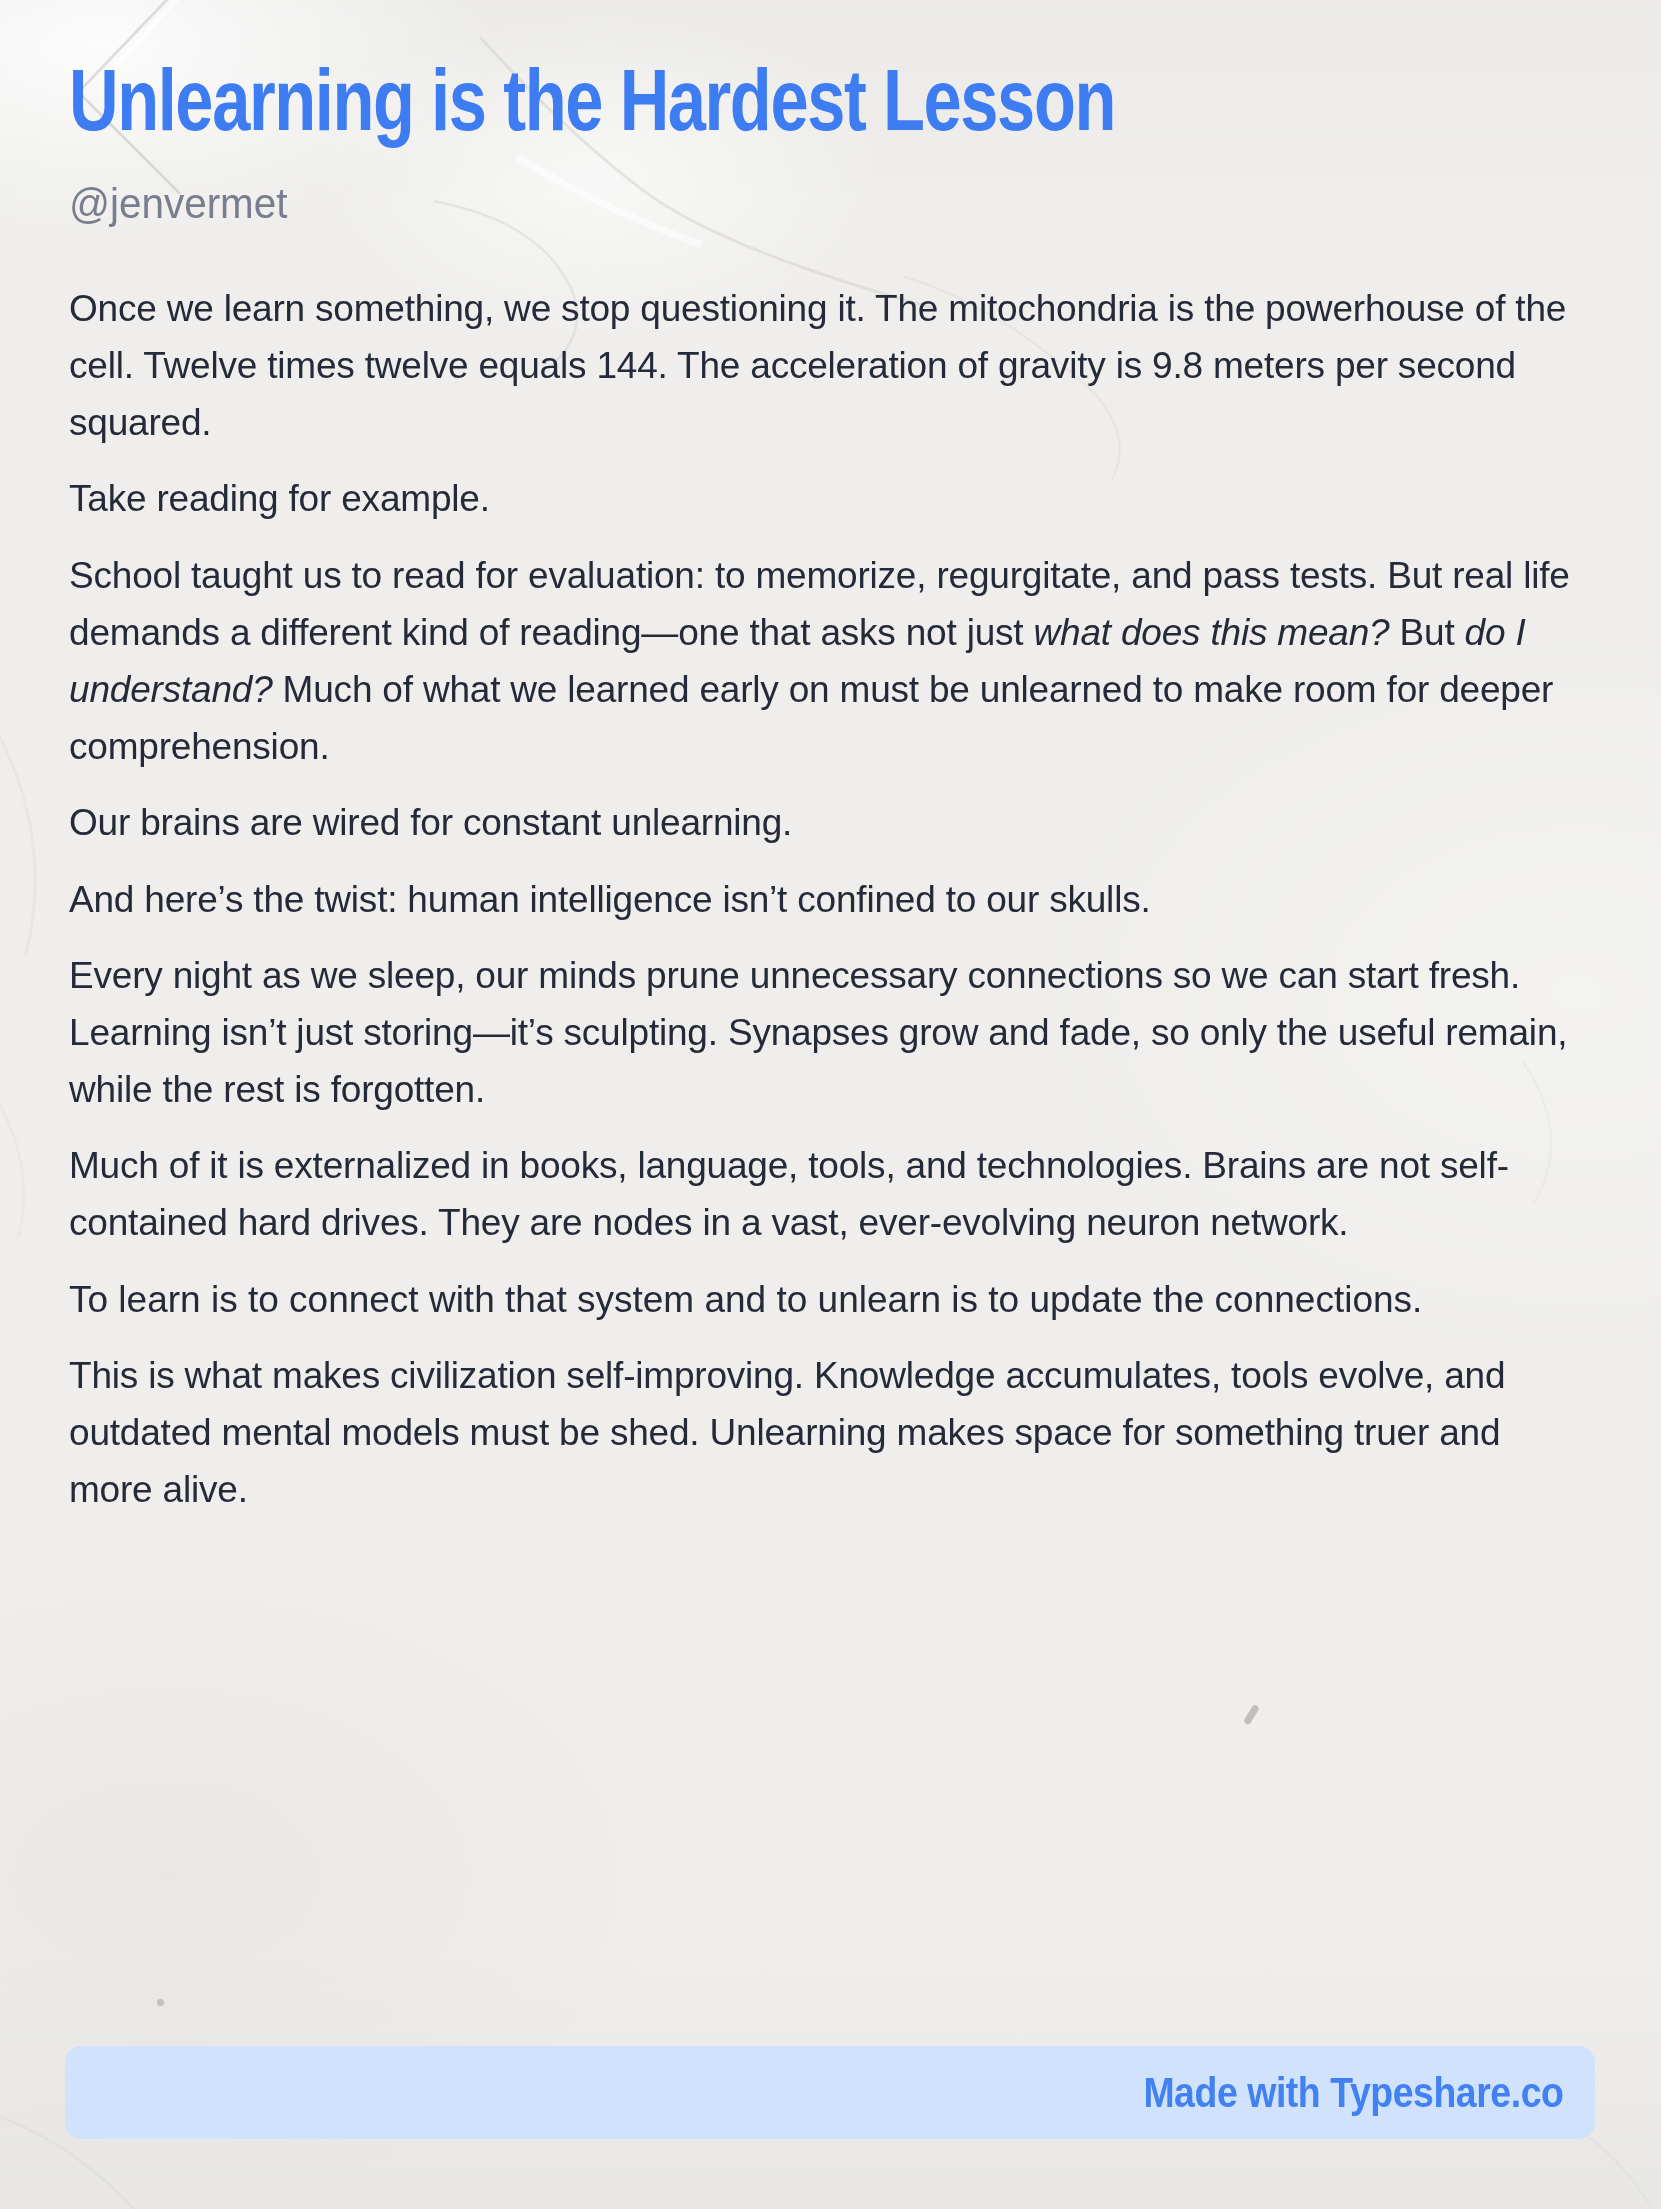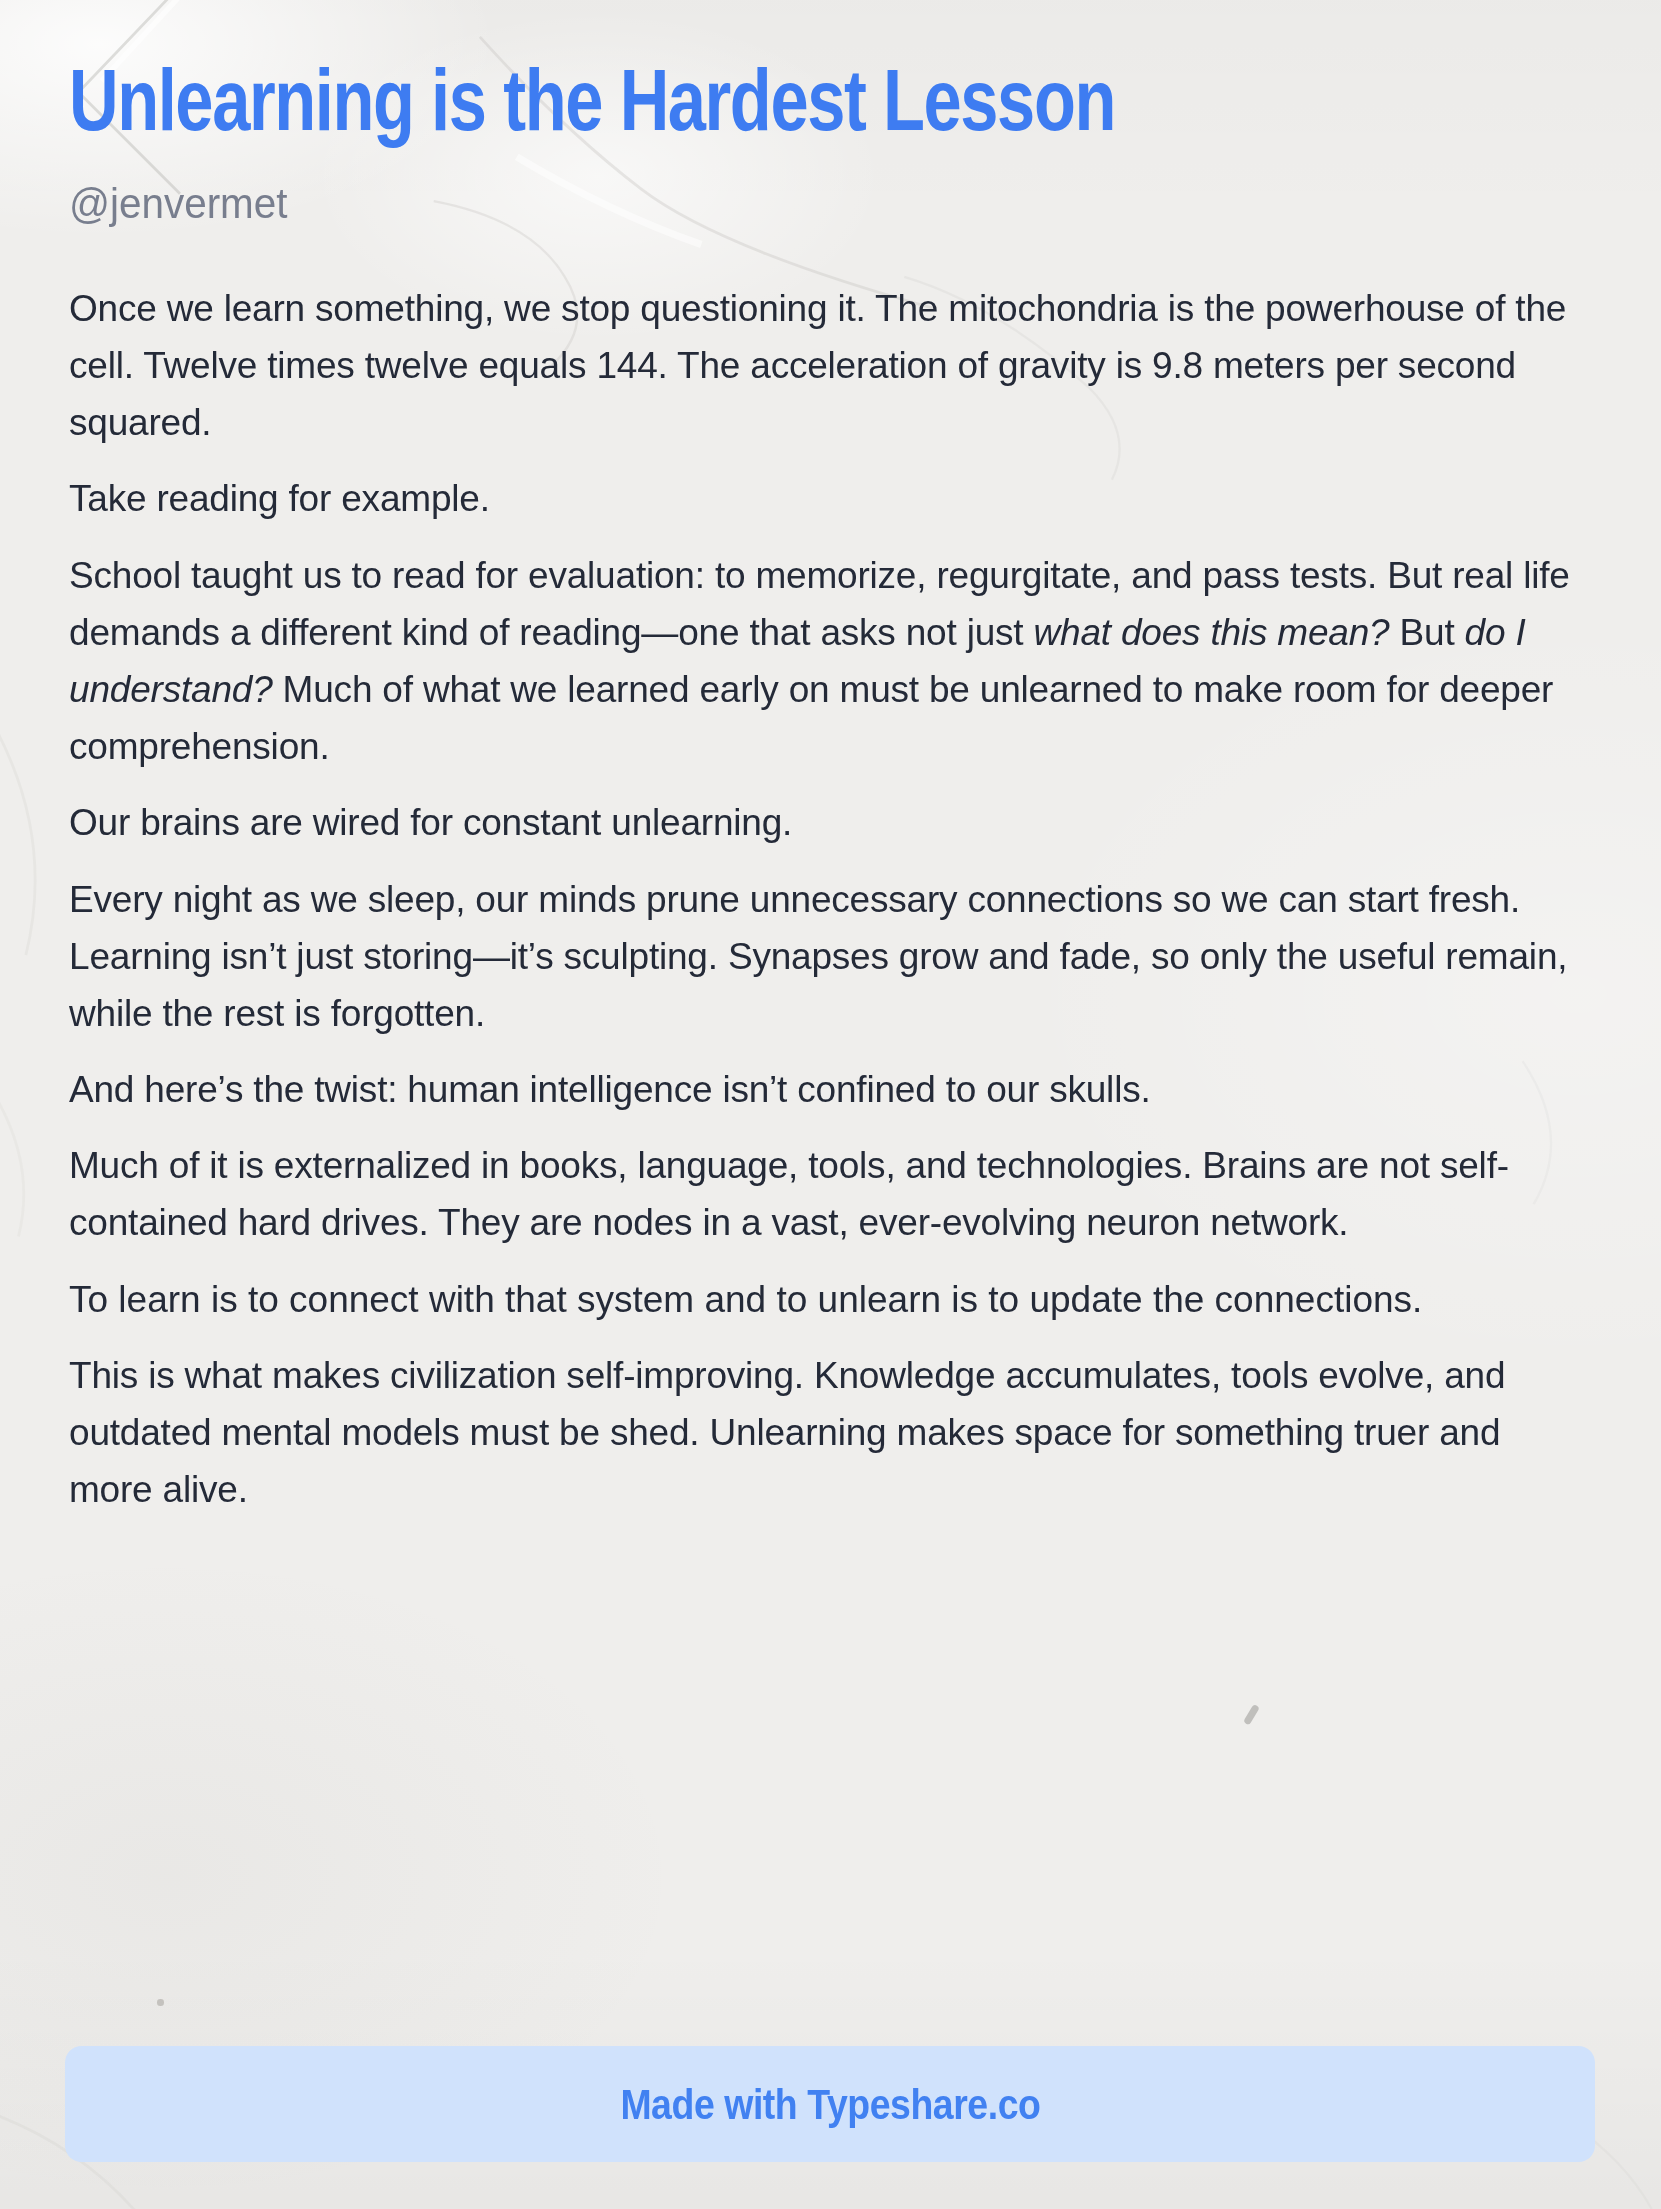--- a/index.html
+++ b/index.html
@@ -59,26 +59,26 @@
   .article p.para.bold {
     font-weight: 400;
     letter-spacing: 0;
   }
   .article .em { font-style: italic; }
   .footer-badge {
     position: absolute;
     left: 65px;
     right: 66px;
     top: 2046px;
-    height: 116px;
+    height: 93px;
     border-radius: 16.6px;
     background: var(--footer-bg, #d0e2fc);
     display: flex;
     align-items: center;
-    justify-content: center;
+    justify-content: flex-end;
   }
   .footer-badge .badge-label {
     font-size: 43px;
     font-weight: 700;
     letter-spacing: -0.5px;
     color: var(--footer-text, #4181f1);
     display: inline-block;
     transform: scaleX(0.87);
   }
   .speck-dash {
@@ -123,22 +123,22 @@
 <div class="speck-dot"></div>
 
 <div class="content">
   <h1 class="page-title">Unlearning is the Hardest Lesson</h1>
   <div class="handle">@jenvermet</div>
   <div class="article">
       <p class="para"><span>Once we learn something, we stop questioning it. The mitochondria is the powerhouse of the cell. Twelve times twelve equals 144. The acceleration of gravity is 9.8 meters per second squared.</span></p>
       <p class="para"><span>Take reading for example.</span></p>
       <p class="para"><span>School taught us to read for evaluation: to memorize, regurgitate, and pass tests. But real life demands a different kind of reading—one that asks not just </span><span class="em">what does this mean?</span><span> But </span><span class="em">do I understand?</span><span> Much of what we learned early on must be unlearned to make room for deeper comprehension.</span></p>
       <p class="para"><span>Our brains are wired for constant unlearning.</span></p>
+      <p class="para"><span>And here’s the twist: human intelligence isn’t confined to our skulls.</span></p>
       <p class="para"><span>Every night as we sleep, our minds prune unnecessary connections so we can start fresh. Learning isn’t just storing—it’s sculpting. Synapses grow and fade, so only the useful remain, while the rest is forgotten.</span></p>
-      <p class="para"><span>And here’s the twist: human intelligence isn’t confined to our skulls.</span></p>
       <p class="para"><span>Much of it is externalized in books, language, tools, and technologies. Brains are not self-contained hard drives. They are nodes in a vast, ever-evolving neuron network.</span></p>
       <p class="para bold"><span>To learn is to connect with that system and to unlearn is to update the connections.</span></p>
       <p class="para"><span>This is what makes civilization self-improving. Knowledge accumulates, tools evolve, and outdated mental models must be shed. Unlearning makes space for something truer and more alive.</span></p>
     </div>
 </div>
 
 <div class="footer-badge">
   <span class="badge-label">Made with Typeshare.co</span>
 </div>
 

